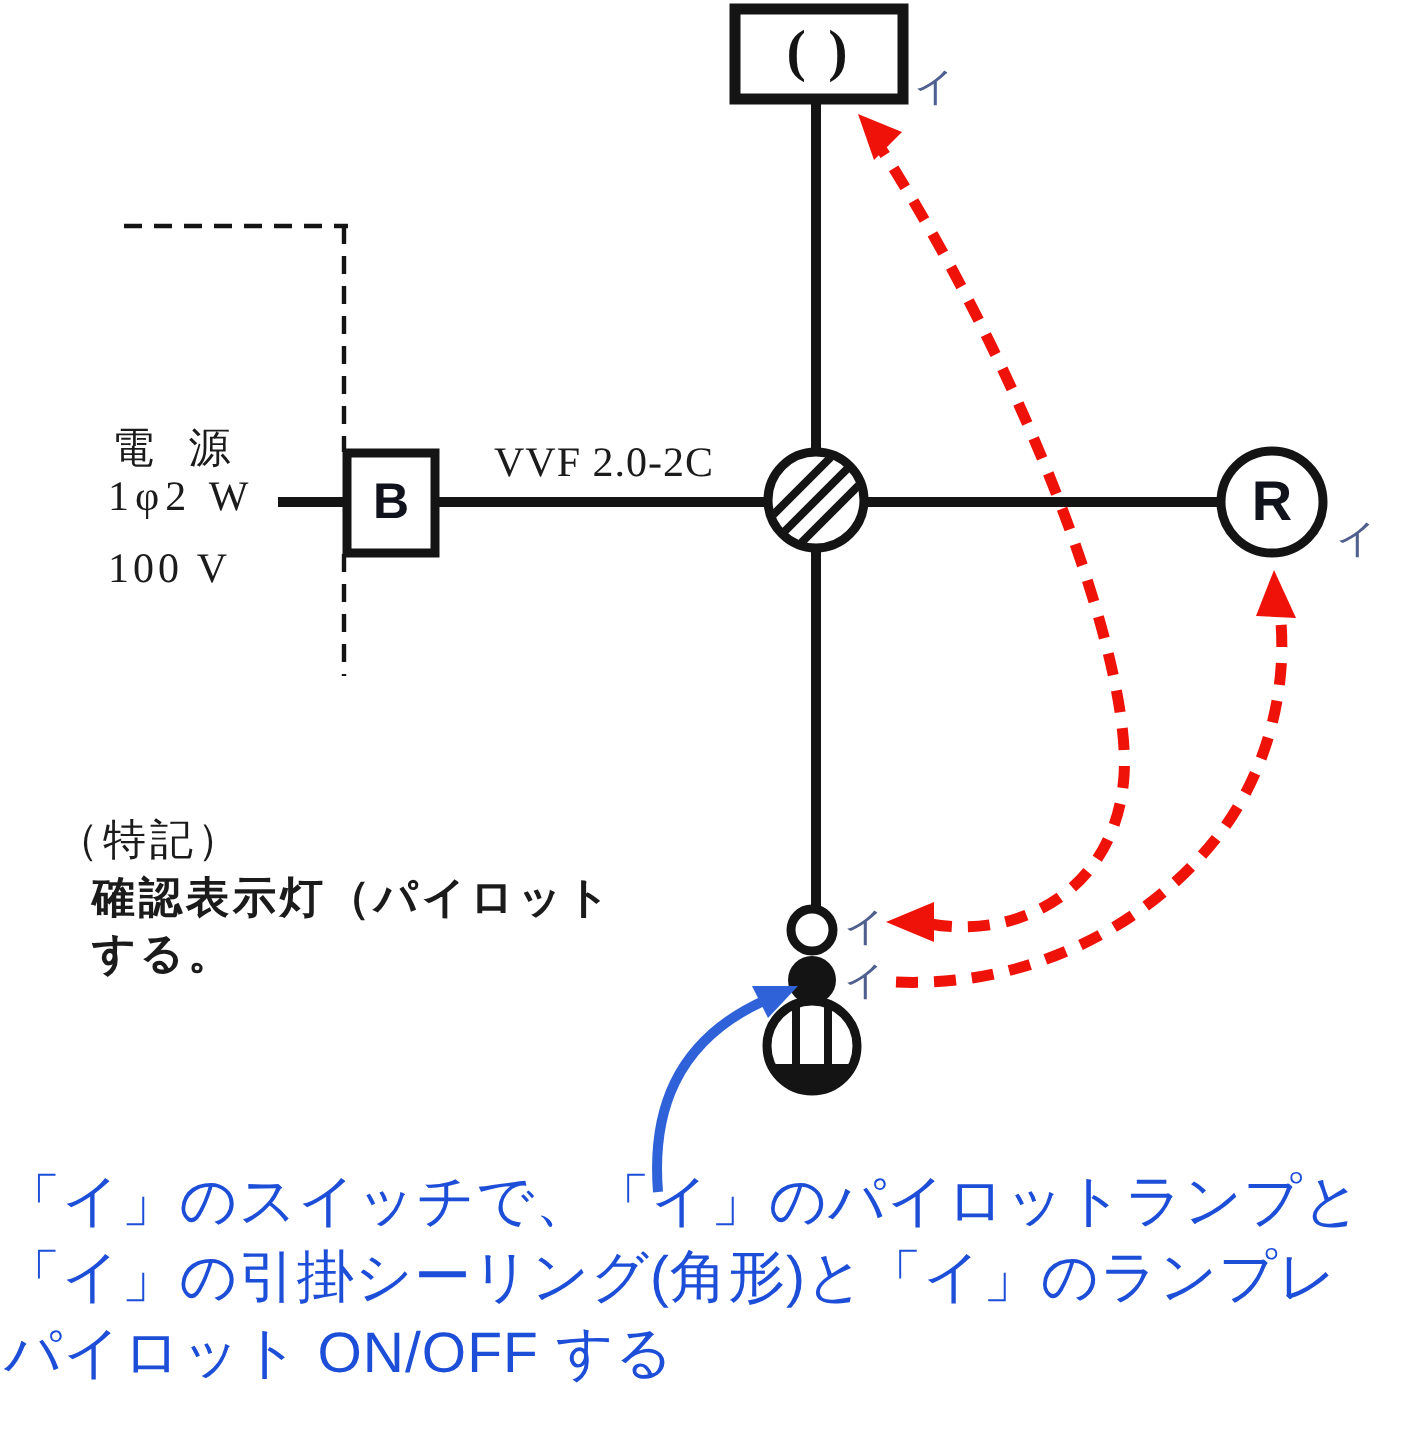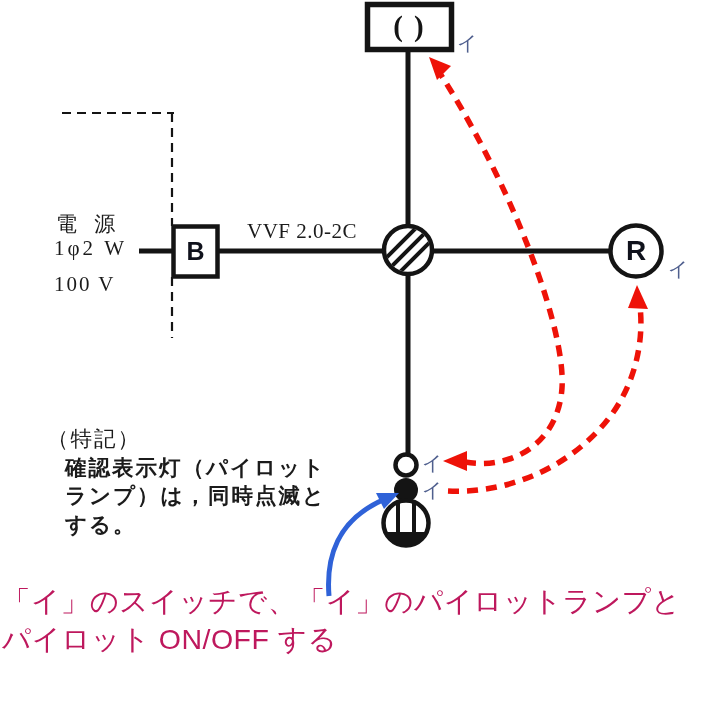--- a/index.html
+++ b/index.html
@@ -12,21 +12,21 @@
   .vvf{font-size:21px;letter-spacing:0.5px;font-family:Liberation Serif, serif;}
   .sym-letter{font-family:"Liberation Sans","DejaVu Sans",sans-serif;color:#10121c;}
   .b-letter{left:173px;top:226px;width:45px;height:50px;line-height:50px;text-align:center;font-size:25px;font-weight:600;}
   .r-letter{left:610px;top:226px;width:52px;height:50px;line-height:50px;text-align:center;font-size:28px;font-weight:600;}
   .paren{left:367px;top:4px;width:85px;height:46px;line-height:44px;text-align:center;
          font-size:29px;font-weight:bold;letter-spacing:2px;color:#141414;}
   .ilabel{font-size:20px;color:#4f5f8e;}
   .note{line-height:28.5px;font-size:21.5px;letter-spacing:2px;color:#1b1b1b;}
   .note .ind{padding-left:18px;font-weight:bold;}
   .caption{left:2px;top:582px;font-family:"Liberation Sans","DejaVu Sans",sans-serif;
-           font-size:28.5px;line-height:38px;letter-spacing:0.5px;color:#be185d;}
+           font-size:28.5px;line-height:38px;letter-spacing:0.5px;color:#1d4ed8;}
 </style>
 </head>
 <body>
 
 <div id="stage">
 
   <svg id="diagram-svg" viewBox="0 0 706 718">
     <defs>
       <clipPath id="jbclip">
           <circle cx="408" cy="250" r="22"></circle>
@@ -106,25 +106,25 @@
 
   <div class="abs sym-letter b-letter">B</div>
   <div class="abs sym-letter r-letter">R</div>
   <div class="abs paren">( )</div>
 
   <div class="abs ilabel" style="left:457px;top:30px;">イ</div>
   <div class="abs ilabel" style="left:668px;top:256px;">イ</div>
   <div class="abs ilabel" style="left:422px;top:450px;">イ</div>
   <div class="abs ilabel" style="left:422px;top:477px;">イ</div>
 
-  <div class="abs note" style="left:28px;top:425px;margin-left:19px;">
+  <div class="abs note" style="left:28px;top:406px;">
     <div>（特記）</div>
     <div class="ind">確認表示灯（パイロット</div>
-    <div class="ind">ランプ）は，同時点滅と</div>
     <div class="ind">する。</div>
   </div>
 
   <div class="abs caption">
     <div>「イ」のスイッチで、「イ」のパイロットランプと</div>
+    <div>「イ」の引掛シーリング(角形)と「イ」のランプレ</div>
     <div>パイロット ON/OFF する</div>
   </div>
 
 </div>
 
 </body></html>

